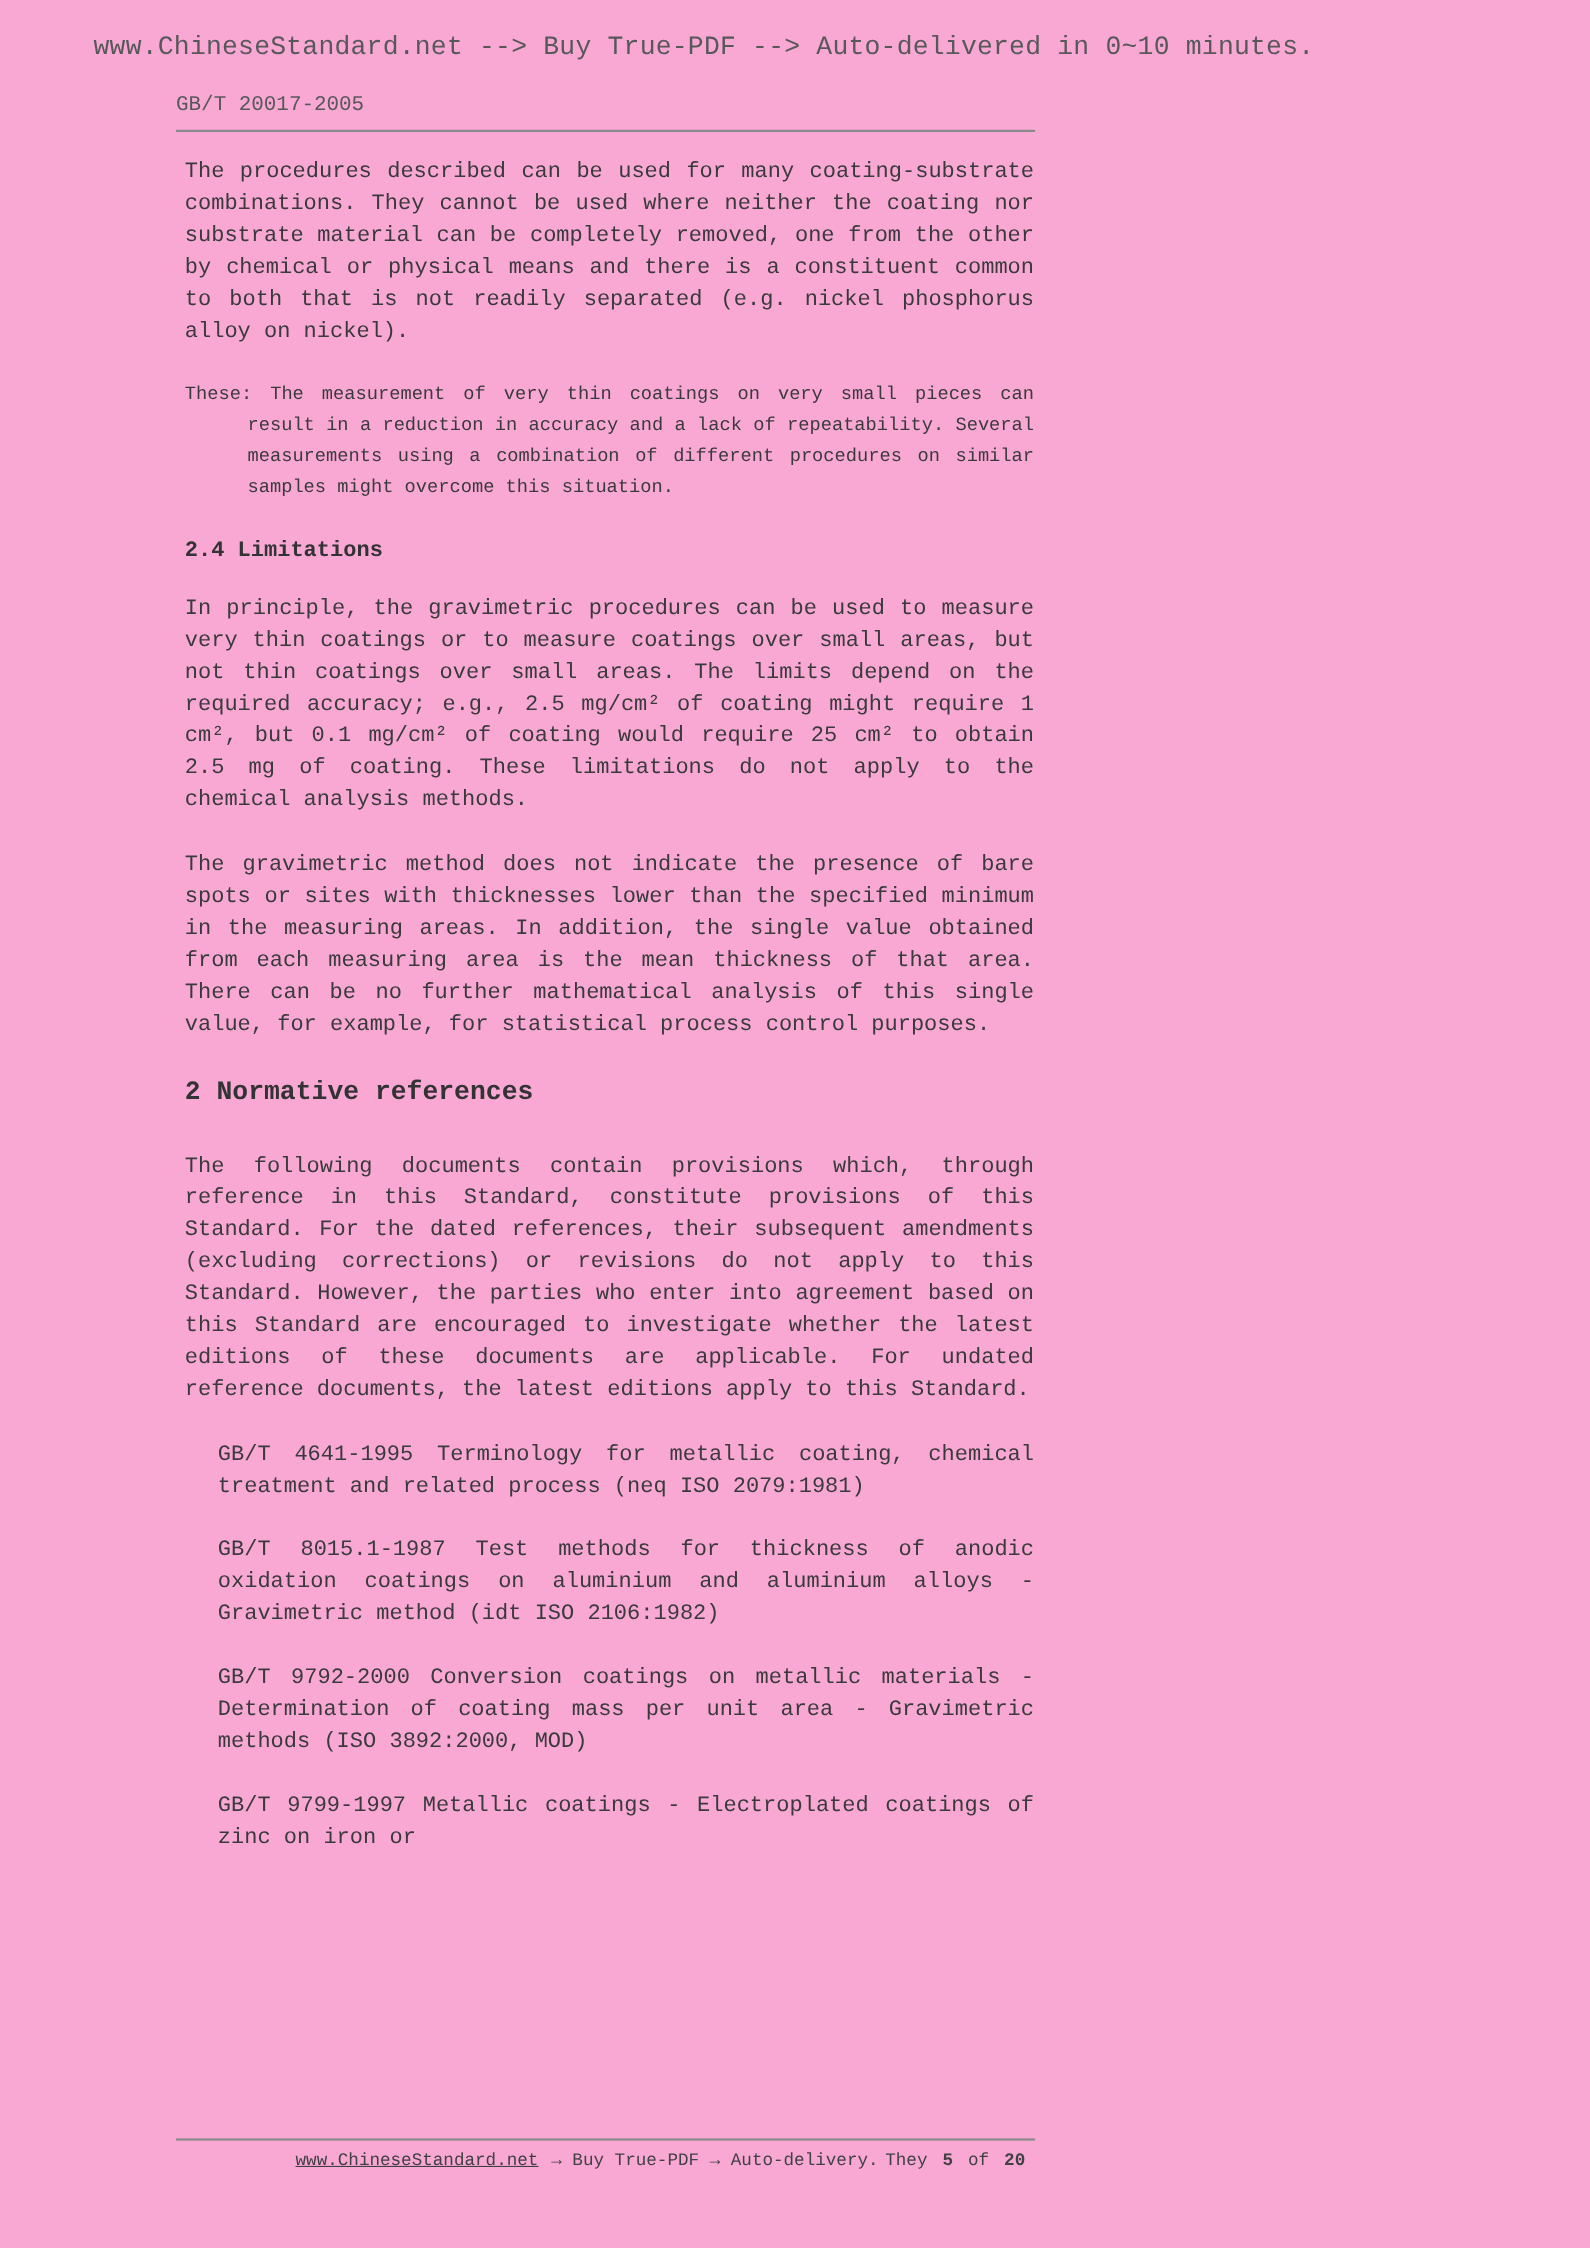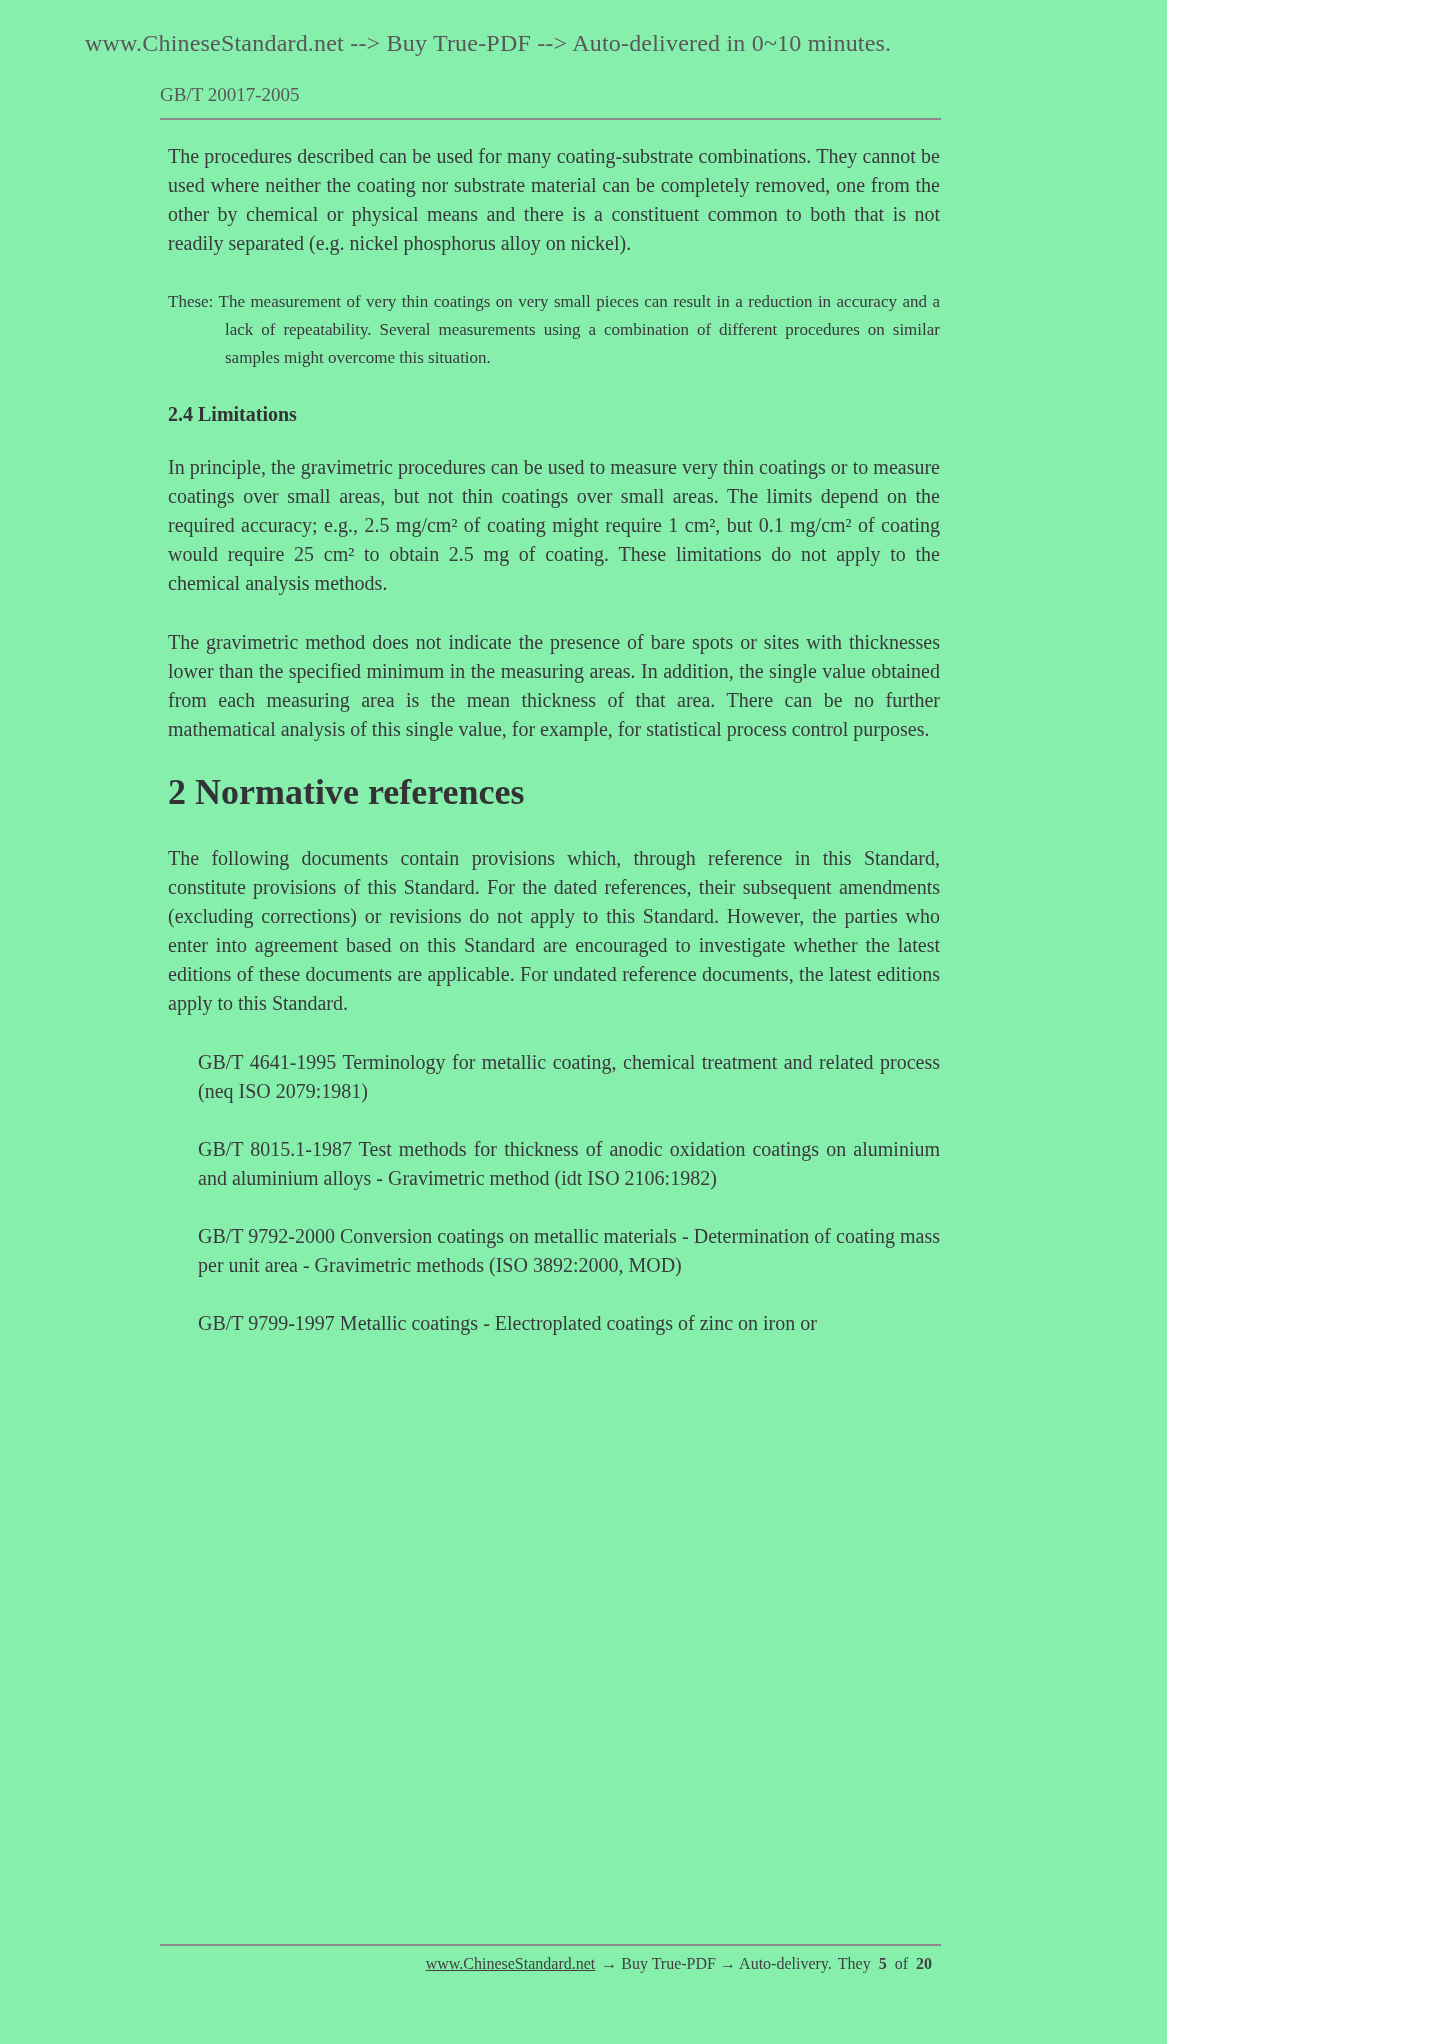--- a/index.html
+++ b/index.html
@@ -2,24 +2,24 @@
 <html><head>
 <meta charset="utf-8">
 <style>
   html, body {
     margin: 0;
     padding: 0;
     background: #ffffff;
   }
   .page {
     position: relative;
-    width: 1167px;
+    width: 1445px;
     height: 2044px;
-    background: #86efac;
-    font-family: Liberation Serif, serif;
+    background: #f9a8d4;
+    font-family: Liberation Mono, monospace;
     overflow: hidden;
   }
   .header-promo {
     position: absolute;
     top: 30px;
     left: 85px;
     font-size: 24px;
     color: #58585b;
     letter-spacing: 0.2px;
     white-space: nowrap;
@@ -64,21 +64,21 @@
   .h3 {
     margin: 8px 0 26px 0;
     font-size: 20px;
     line-height: 25px;
     font-weight: bold;
     color: #333335;
     text-align: left;
   }
   .h2 {
     margin: 6px 0 34px 0;
-    font-size: 36px;
+    font-size: 24px;
     line-height: 36px;
     font-weight: bold;
     color: #333335;
     text-align: left;
   }
   .ref {
     margin-left: 30px;
     margin-bottom: 29px;
   }
   .footer {

